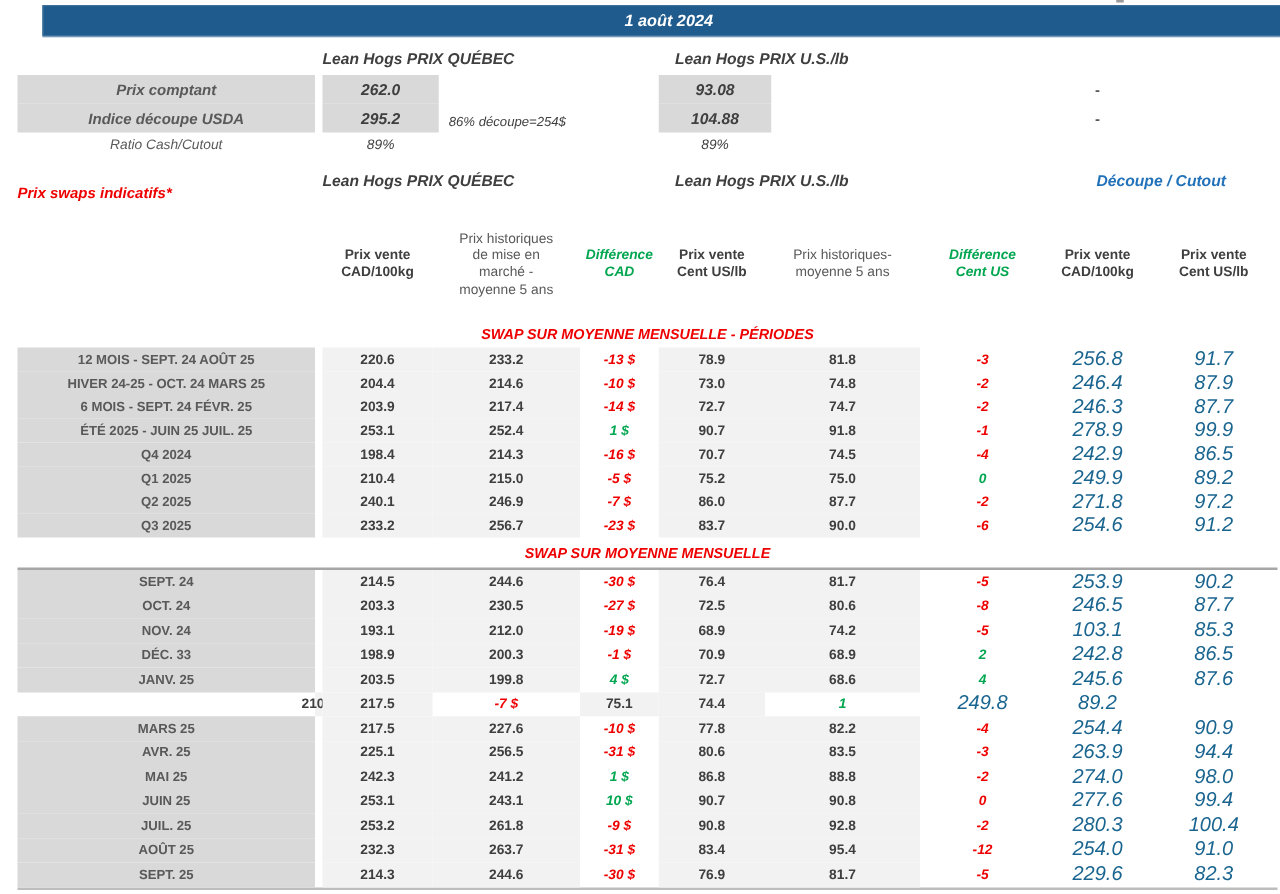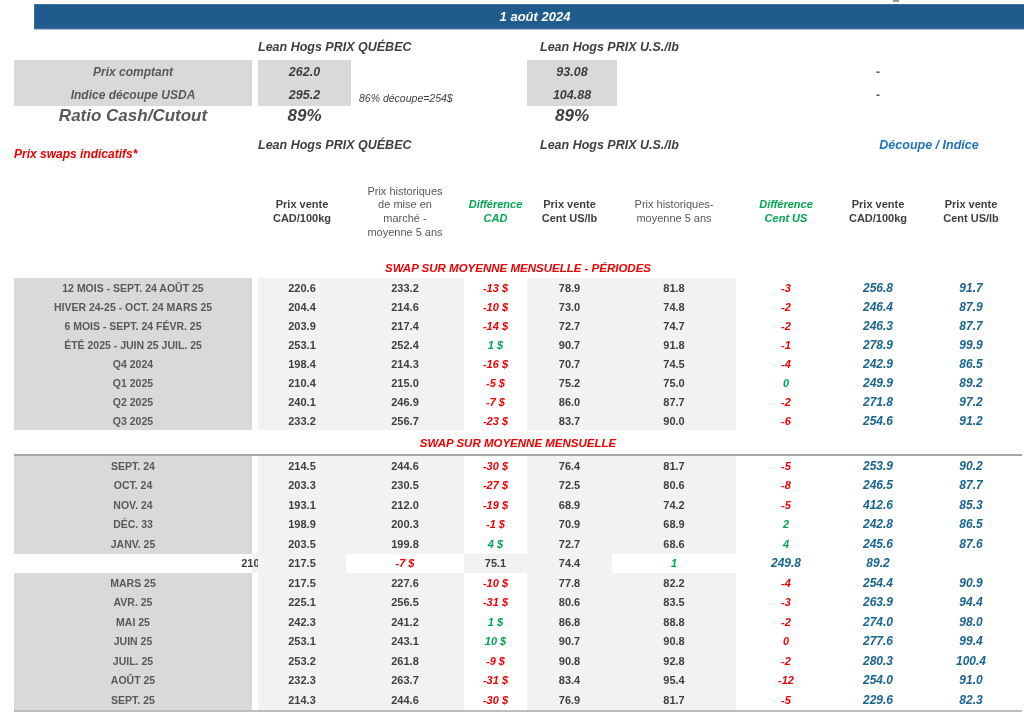--- a/index.html
+++ b/index.html
@@ -28,21 +28,21 @@
 
   
   #top-rows{position:absolute;left:14px;top:60px;width:1008px;}
   .trow{display:grid;grid-template-columns:238px 6px 93px 8px 168px 90px 219px 84px 102px;height:23px;align-items:center;}
   .trow.ratio{height:20px;}
   .trow .tlab{text-align:center;font-size:12px;font-weight:bold;font-style:italic;color:var(--mid);height:100%;display:flex;align-items:center;justify-content:center;}
   .trow .tval{text-align:center;font-size:12.5px;font-weight:bold;font-style:italic;color:var(--dark);height:100%;display:flex;align-items:center;justify-content:center;}
   .trow .shaded{background:var(--lab-bg);}
   .trow .tnote{font-size:10.5px;font-style:italic;color:var(--dark);text-align:left;padding-top:6px;}
   .trow .tdash{text-align:center;font-size:12px;font-weight:bold;color:var(--mid);}
-  .trow.ratio .tlab,.trow.ratio .tval{font-weight:bold;font-size:17px;background:none;}
+  .trow.ratio .tlab,.trow.ratio .tval{font-weight:normal;font-size:11px;background:none;}
 
   
   .maingrid{display:grid;grid-template-columns:238px 6px 88px 118px 63px 85px 124px 100px 84px 102px;}
 
   #col-headers{position:absolute;left:14px;top:170px;width:1008px;height:84px;align-items:center;}
   .col-h{text-align:center;font-size:11px;line-height:1.25;color:var(--mid);white-space:pre-line;}
   .col-h.bold{font-weight:bold;color:var(--dark);}
   .col-h.green{color:var(--green);font-weight:bold;font-style:italic;}
 
   #sections{position:absolute;left:14px;top:258px;width:1008px;}
@@ -52,21 +52,21 @@
   .sec-rows.bordered{border-top:2px solid var(--line);border-bottom:2px solid #bdbdbd;}
   .srow{height:19px;align-items:center;}
   .sec-rows.tall .srow{height:19.5px;}
   .srow>div{height:100%;display:flex;align-items:center;justify-content:center;}
   .srow .lab{background:var(--lab-bg);font-size:10.5px;font-weight:bold;color:var(--mid);white-space:nowrap;}
   .srow .val{font-size:11px;font-weight:bold;color:var(--dark);}
   .srow .band{background:var(--band-bg);}
   .srow .diff{font-size:11px;font-weight:bold;font-style:italic;}
   .srow .diff.red{color:var(--red);}
   .srow .diff.green{color:var(--green);}
-  .srow .cut{font-size:12px;font-weight:bold;font-style:italic;color:var(--cut-blue);}
+  .srow .cut{font-size:16px;font-weight:normal;font-style:italic;color:var(--cut-blue);}
 </style>
 </head>
 <body>
 
 <div class="page">
   <div class="artifact"></div>
 
   <div class="date-bar">
     <span>1 août 2024</span>
   </div>
@@ -106,21 +106,21 @@
         <div class="tval">89%</div>
         <div></div>
         <div class="tdash"></div>
         <div></div>
       </div>
     </div>
 
   <span class="swaps-title">Prix swaps indicatifs*</span>
   <span class="grp-h qc2">Lean Hogs PRIX QUÉBEC</span>
   <span class="grp-h us2">Lean Hogs PRIX U.S./lb</span>
-  <span class="grp-h cutout">Découpe / Indice</span>
+  <span class="grp-h cutout">Découpe / Cutout</span>
 
   <div id="col-headers" class="maingrid">
       <div></div>
       <div></div>
       <div class="col-h bold">Prix vente
 CAD/100kg</div>
       <div class="col-h">Prix historiques
 de mise en
 marché -
 moyenne 5 ans</div>
@@ -266,21 +266,21 @@
         </div>
         <div class="srow maingrid">
           <div class="lab">NOV. 24</div>
           <div></div>
           <div class="val band">193.1</div>
           <div class="val band">212.0</div>
           <div class="diff red">-19 $</div>
           <div class="val band">68.9</div>
           <div class="val band">74.2</div>
           <div class="diff red">-5</div>
-          <div class="cut">412.6</div>
+          <div class="cut">103.1</div>
           <div class="cut">85.3</div>
         </div>
         <div class="srow maingrid">
           <div class="lab">DÉC. 33</div>
           <div></div>
           <div class="val band">198.9</div>
           <div class="val band">200.3</div>
           <div class="diff red">-1 $</div>
           <div class="val band">70.9</div>
           <div class="val band">68.9</div>

